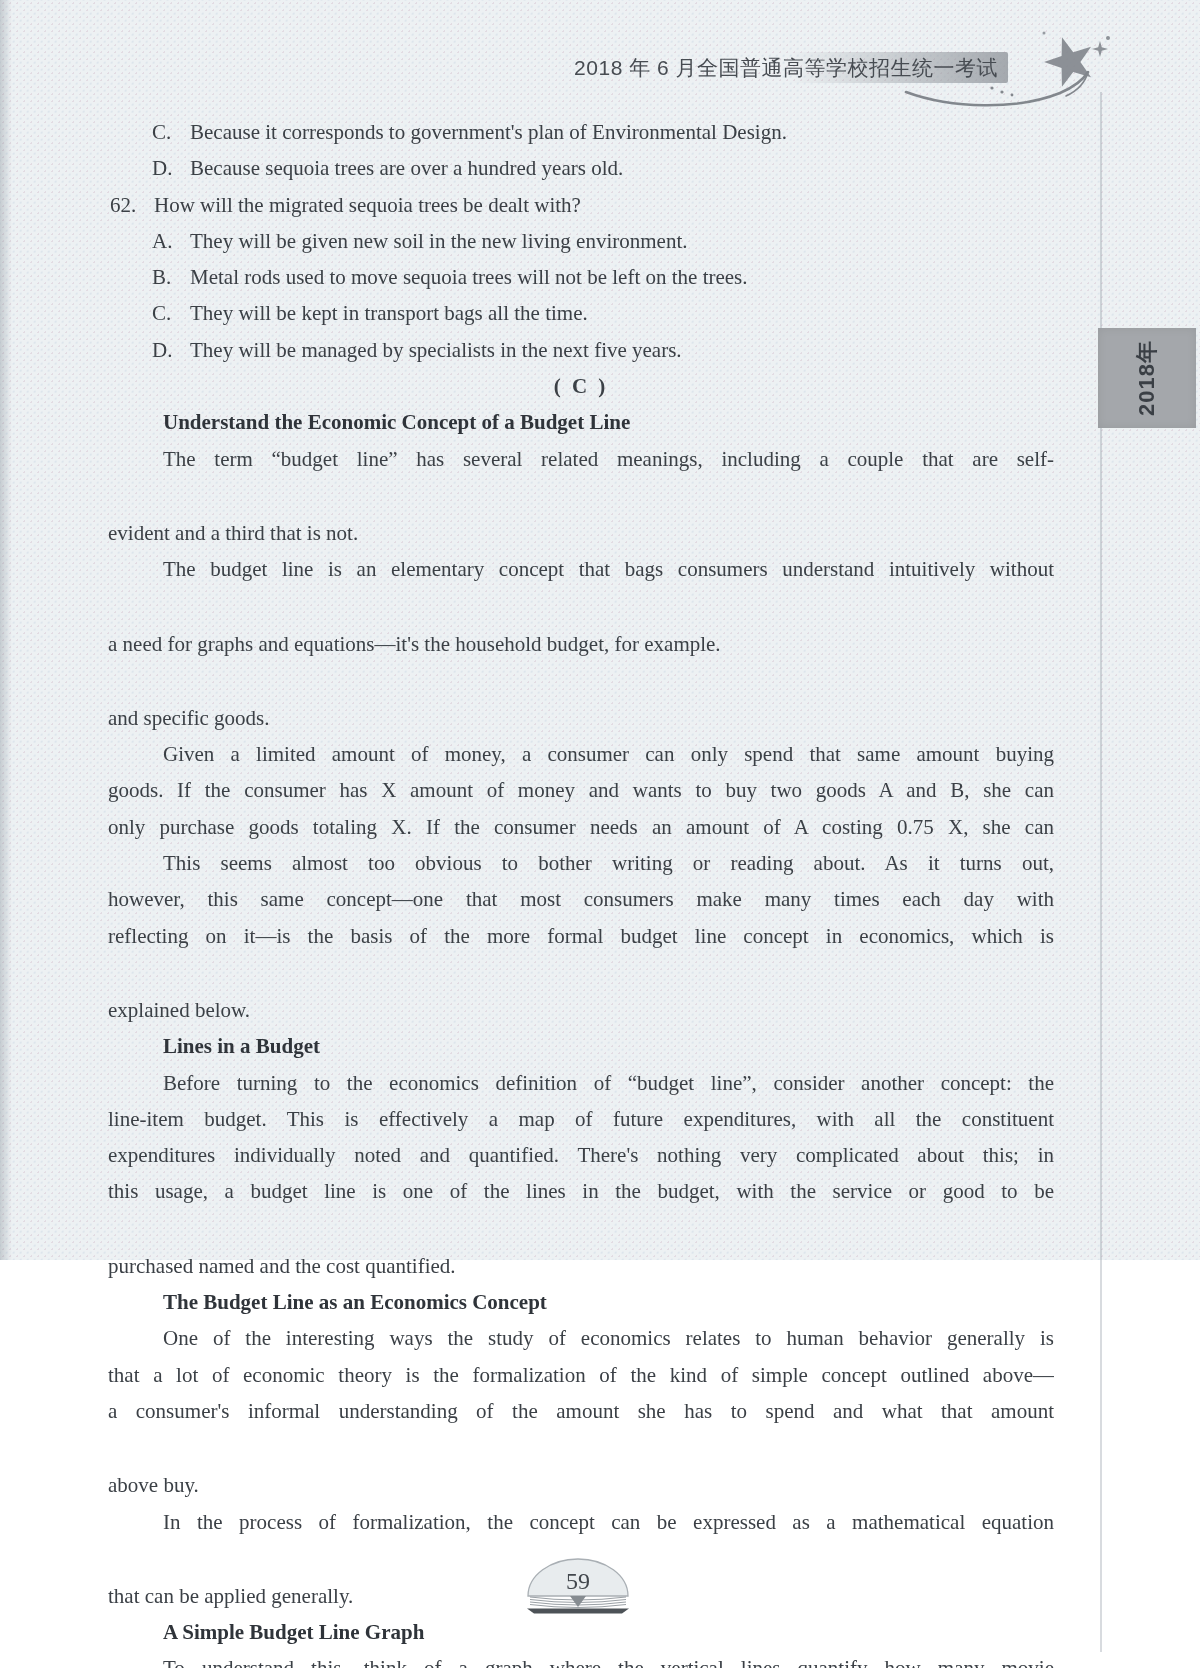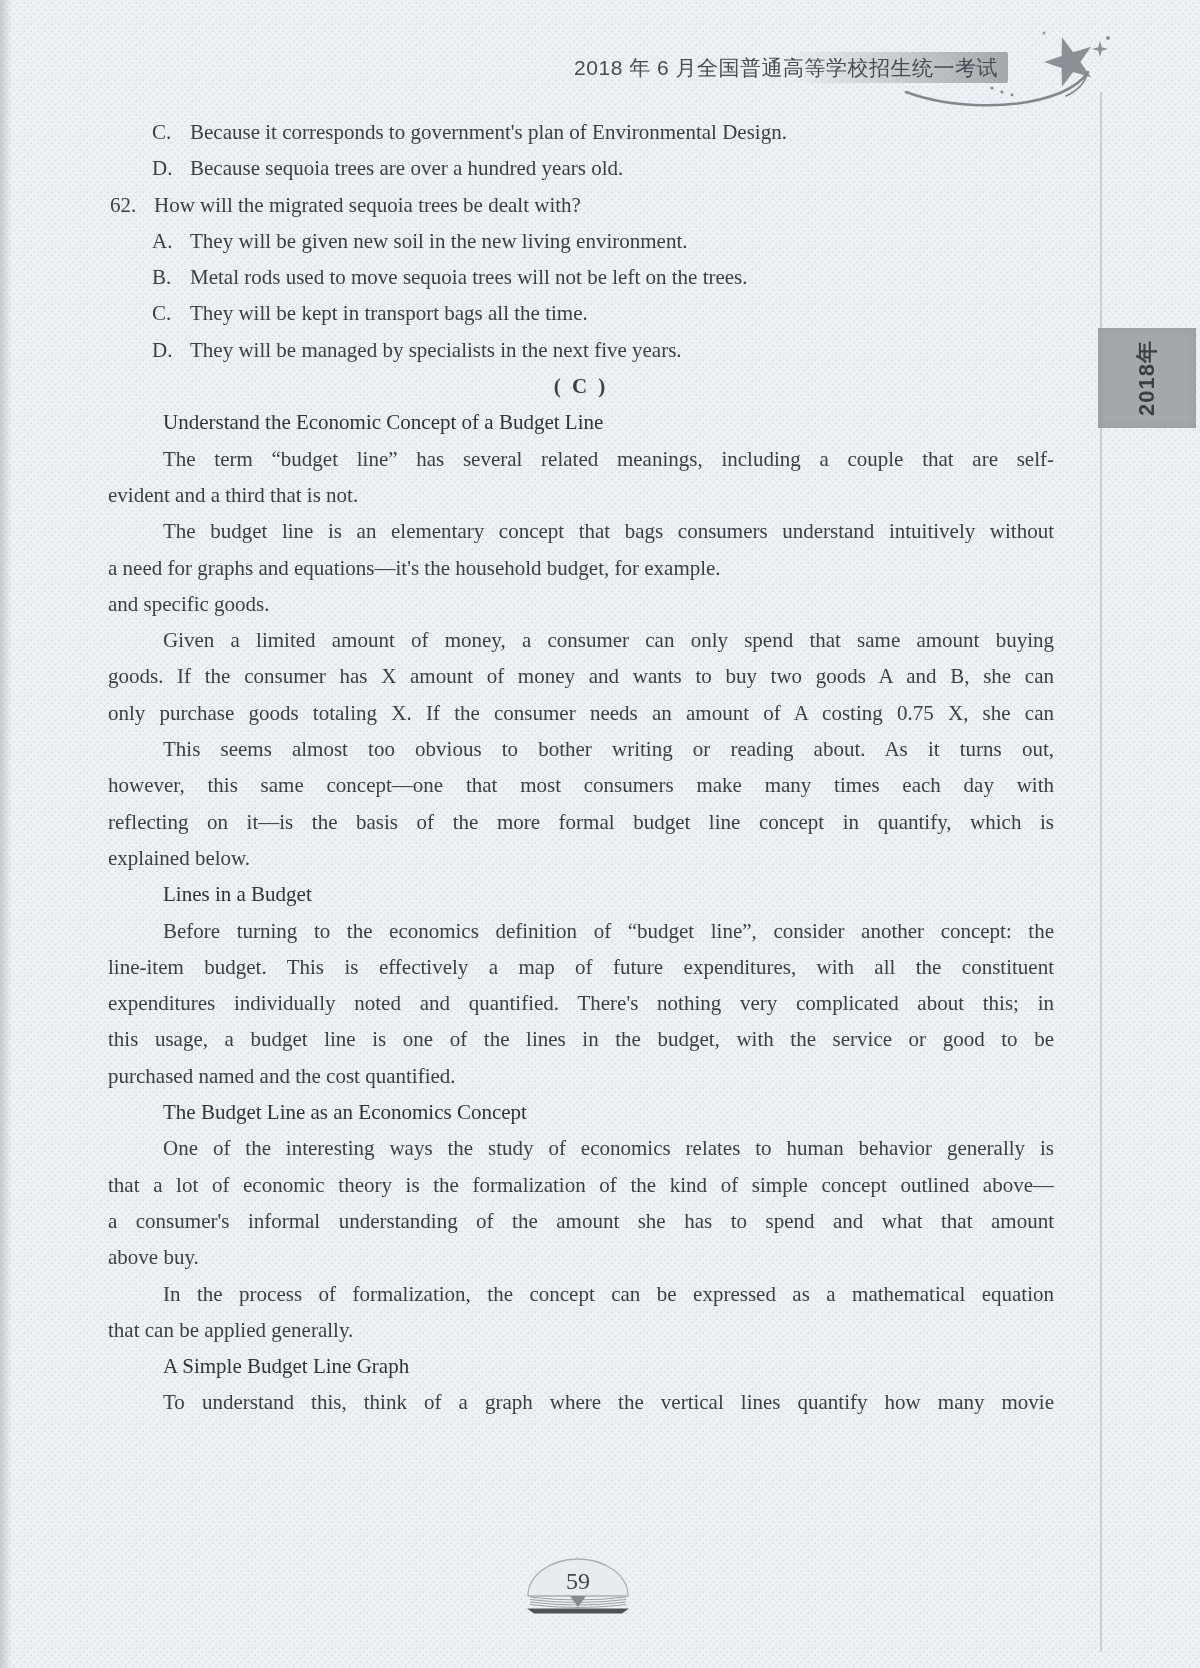--- a/index.html
+++ b/index.html
@@ -1,19 +1,19 @@
 <!DOCTYPE html>
 <html><head>
 <meta charset="utf-8">
 <style>
   html,body{margin:0;padding:0;}
   body{width:1200px;height:1668px;overflow:hidden;}
 
   .page{
-    position:relative;width:1200px;height:1668px;
+    position:relative;width:1200px;height:1260px;
     background-color:#edf1f3;
     background-image:
       radial-gradient(rgba(187,140,165,0.22) 1px, transparent 1px),
       radial-gradient(rgba(140,170,198,0.22) 1px, transparent 1px);
     background-size:7px 7px,7px 7px;
     background-position:0 0,3.5px 3.5px;
     font-family:"Liberation Serif",serif;
     color:#3b4046;
   }
 
@@ -37,26 +37,26 @@
     box-shadow:inset 0 0 10px rgba(0,0,0,0.08);}
   .tab span{transform:rotate(-90deg);white-space:nowrap;
     font-family:"Liberation Sans",sans-serif;font-weight:bold;font-size:22px;
     color:#3a3f45;letter-spacing:1px;}
 
   .passage{position:absolute;left:108px;top:114px;width:946px;}
   .line{position:relative;height:36.3px;line-height:36.3px;font-size:21px;overflow:hidden;}
   .pi,.h{padding-left:55px;}
   .pi .txt,.pj .txt{display:block;text-align:justify;text-align-last:justify;}
   .center{text-align:center;font-weight:bold;letter-spacing:3px;}
-  .h{font-weight:normal;color:#2f343a;}
+  .h{font-weight:bold;color:#2f343a;}
   .opt{padding-left:44px;white-space:nowrap;}
   .opt .marker{display:inline-block;width:38px;}
   .q{white-space:nowrap;}
   .q .marker{display:inline-block;width:46px;padding-left:2px;box-sizing:border-box;}
-  .pe{white-space:nowrap;}
+  .pe{white-space:nowrap;margin-top:38px;}
 
   .book{position:absolute;left:515px;top:1550px;width:126px;height:68px;}
 </style>
 </head>
 <body>
 
 <div class="page">
 
   <div class="binding"></div>
 
@@ -115,21 +115,21 @@
       <div class="line pj">
         <span class="txt">only purchase goods totaling X. If the consumer needs an amount of A costing 0.75 X, she can</span>
       </div>
       <div class="line pi">
         <span class="txt">This seems almost too obvious to bother writing or reading about. As it turns out,</span>
       </div>
       <div class="line pj">
         <span class="txt">however, this same concept—one that most consumers make many times each day with</span>
       </div>
       <div class="line pj">
-        <span class="txt">reflecting on it—is the basis of the more formal budget line concept in quantify, which is</span>
+        <span class="txt">reflecting on it—is the basis of the more formal budget line concept in economics, which is</span>
       </div>
       <div class="line pe"><span class="txt">explained below.</span></div>
       <div class="line h"><span class="txt">Lines in a Budget</span></div>
       <div class="line pi">
         <span class="txt">Before turning to the economics definition of “budget line”, consider another concept: the</span>
       </div>
       <div class="line pj">
         <span class="txt">line-item budget. This is effectively a map of future expenditures, with all the constituent</span>
       </div>
       <div class="line pj">

